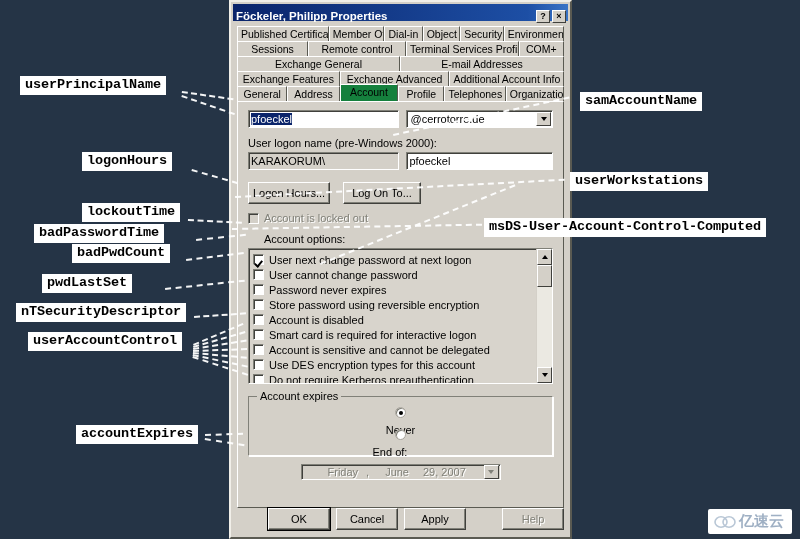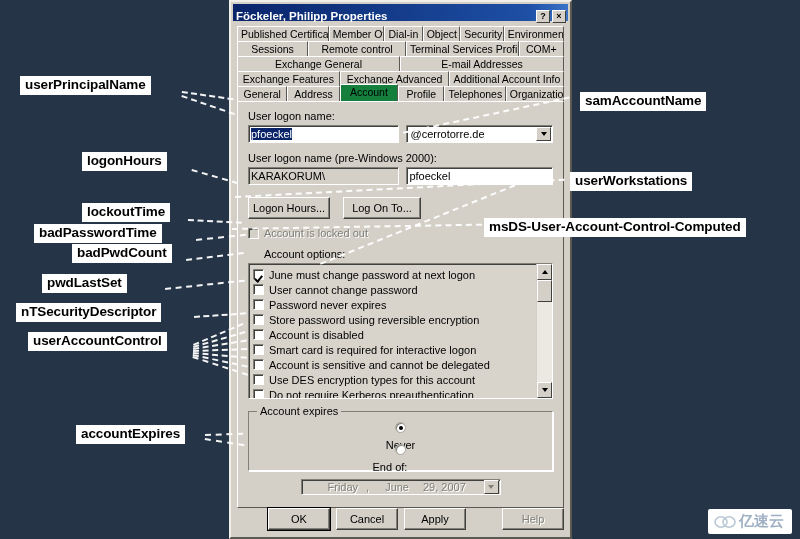--- a/index.html
+++ b/index.html
@@ -14,21 +14,21 @@
     overflow: hidden;
     font-family: "Liberation Sans", sans-serif;
     -webkit-font-smoothing: none;
   }
 
   
   .annot {
     position: absolute;
     background: #ffffff;
     color: #000000;
-    font-family: Liberation Sans, sans-serif;
+    font-family: Liberation Mono, monospace;
     font-weight: bold;
     font-size: 13.5px;
     line-height: 16px;
     padding: 1px 5px 2px 5px;
     white-space: nowrap;
     z-index: 40;
     letter-spacing: -0.1px;
   }
 
   
@@ -493,21 +493,20 @@
       <div class="tab" style="width:53px">Address</div>
       <div class="tab active" style="width:59px">Account</div>
       <div class="tab" style="width:47px">Profile</div>
       <div class="tab" style="width:62px">Telephones</div>
       <div class="tab" style="width:59px">Organization</div>
     </div>
   </div>
 
   <div class="tabpage">
 
-    <div class="fieldlabel">User logon name:</div>
     <div class="row">
       <div class="textbox" style="width:152px"><span class="sel">pfoeckel</span></div>
       <div style="width:8px"></div>
       <div class="combo" style="width:148px">
         <div class="val">@cerrotorre.de</div>
         <div class="arrowbtn">
             <span class="car"></span>
           </div>
       </div>
     </div>
@@ -529,21 +528,21 @@
       <span class="chk dis"></span>
       <span>Account is locked out</span>
     </div>
 
     <div class="grouplabel">Account options:</div>
 
     <div class="listbox">
       <div class="listinner">
         <div class="opt">
             <span class="chk checked"></span>
-            <span>June must change password at next logon</span>
+            <span>User next change password at next logon</span>
           </div>
         <div class="opt">
             <span class="chk"></span>
             <span>User cannot change password</span>
           </div>
         <div class="opt">
             <span class="chk"></span>
             <span>Password never expires</span>
           </div>
         <div class="opt">

